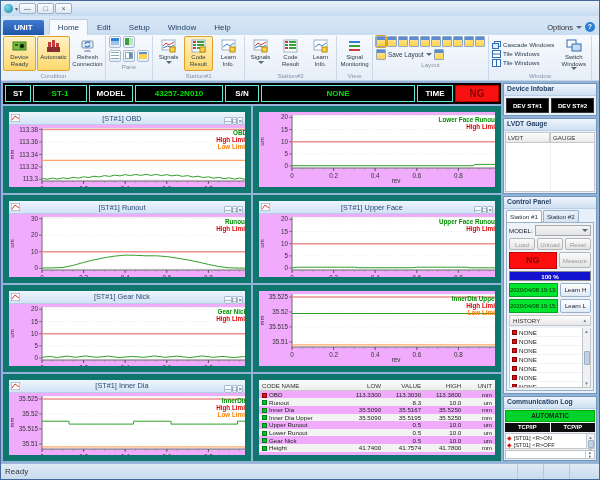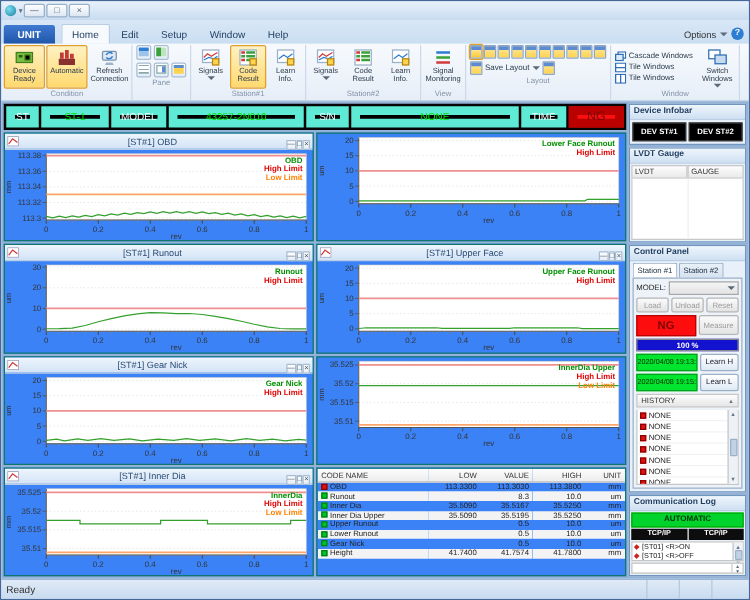--- a/index.html
+++ b/index.html
@@ -38,29 +38,29 @@
 .slots{display:flex;gap:1px}
 .slot{width:10px;height:11px;border:1px solid #8fa8c6;border-radius:1px;background:linear-gradient(#ffe9a0,#ffd34d);position:relative}
 .slot:before{content:"";position:absolute;left:0;top:0;right:0;height:3px;background:#5d8bd0}
 .slot.sel{outline:1px solid #e0a12c;background:linear-gradient(#fff3c0,#ffc82e)}
 .savelayout{display:flex;align-items:center;gap:2px;font-size:6.4px;color:#2a3a4a}
 .win-items{display:flex;flex-direction:column;justify-content:center;gap:1px;padding:0 2px}
 .witem{display:flex;align-items:center;gap:2px;font-size:6.2px;color:#2a3a4a;white-space:nowrap}
 .wicon{width:9px;height:8px;flex:0 0 auto}
 
 .statusbar{height:21px;background:#050505;display:flex;align-items:center;gap:2px;padding:0 2px;flex:0 0 auto}
-.seg{height:17px;border:7px solid #5eead4;display:flex;align-items:center;justify-content:center;font-weight:normal;background:#000}
+.seg{height:17px;border:1px solid #5eead4;display:flex;align-items:center;justify-content:center;font-weight:bold;background:#000}
 .seg.lbl{color:#fff;font-size:8px}
 .seg.val{color:#00e200;font-size:8px}
 .seg.ng{background:#f91111;color:#7d0606;font-size:10px;border-color:#b00}
 
 .main{flex:1;display:flex;gap:2px;padding:2px;background:#93b2d6;min-height:0}
 .left{flex:1;display:flex;flex-direction:column;gap:2px;min-width:0}
 .charts{flex:1;display:grid;grid-template-columns:1fr 1fr;grid-auto-rows:1fr;gap:2px;min-height:0}
-.panel{background:#3b82f6;border:1px solid #0f766e;display:flex;flex-direction:column;min-height:0;min-width:0}
+.panel{background:#f0abfc;border:6px solid #0f766e;display:flex;flex-direction:column;min-height:0;min-width:0}
 .ptitle{height:13px;background:linear-gradient(#eef5fc,#d2e3f6);border-bottom:1px solid #b9cde4;display:flex;align-items:center;padding:0 2px;gap:2px;flex:0 0 auto}
 .picon{width:9px;height:8px;flex:0 0 auto}
 .ptext{flex:1;text-align:center;font-size:7.3px;color:#2a4a74}
 .pbtn{width:10px;height:9px;border:1px solid #a8bcd2;background:linear-gradient(#fff,#e4edf6);font-size:6px;line-height:7px;text-align:center;color:#456;border-radius:1px}
 .pbody{flex:1;min-height:0;overflow:hidden}
 svg text{font-family:"Liberation Sans",sans-serif}
 
 .ctable{width:100%;border-collapse:collapse;table-layout:fixed}
 .ctable th{font-size:6.2px;color:#333;font-weight:normal;background:linear-gradient(#fdfdfd,#ececec);border-bottom:1px solid #c9c9c9;height:11px;padding:0 3px;text-align:right}
 .ctable th:first-child{text-align:left}
@@ -381,21 +381,21 @@
     </div>
   </div>
 
   <div class="main">
     <div class="left">
 
       <div class="statusbar">
         <div class="seg lbl" style="width:26px">ST</div>
         <div class="seg val" style="width:54px">ST-1</div>
         <div class="seg lbl" style="width:44px">MODEL</div>
-        <div class="seg val" style="width:108px">43257-2N010</div>
+        <div class="seg val" style="width:88px">43257-2N010</div>
         <div class="seg lbl" style="width:34px">S/N</div>
         <div class="seg val" style="flex:1">NONE</div>
         <div class="seg lbl" style="width:36px">TIME</div>
         <div class="seg ng" style="width:44px">NG</div>
       </div>
 
       <div class="charts">
         <div class="panel">
           <div class="ptitle">
               <svg class="picon" viewBox="0 0 9 8">

